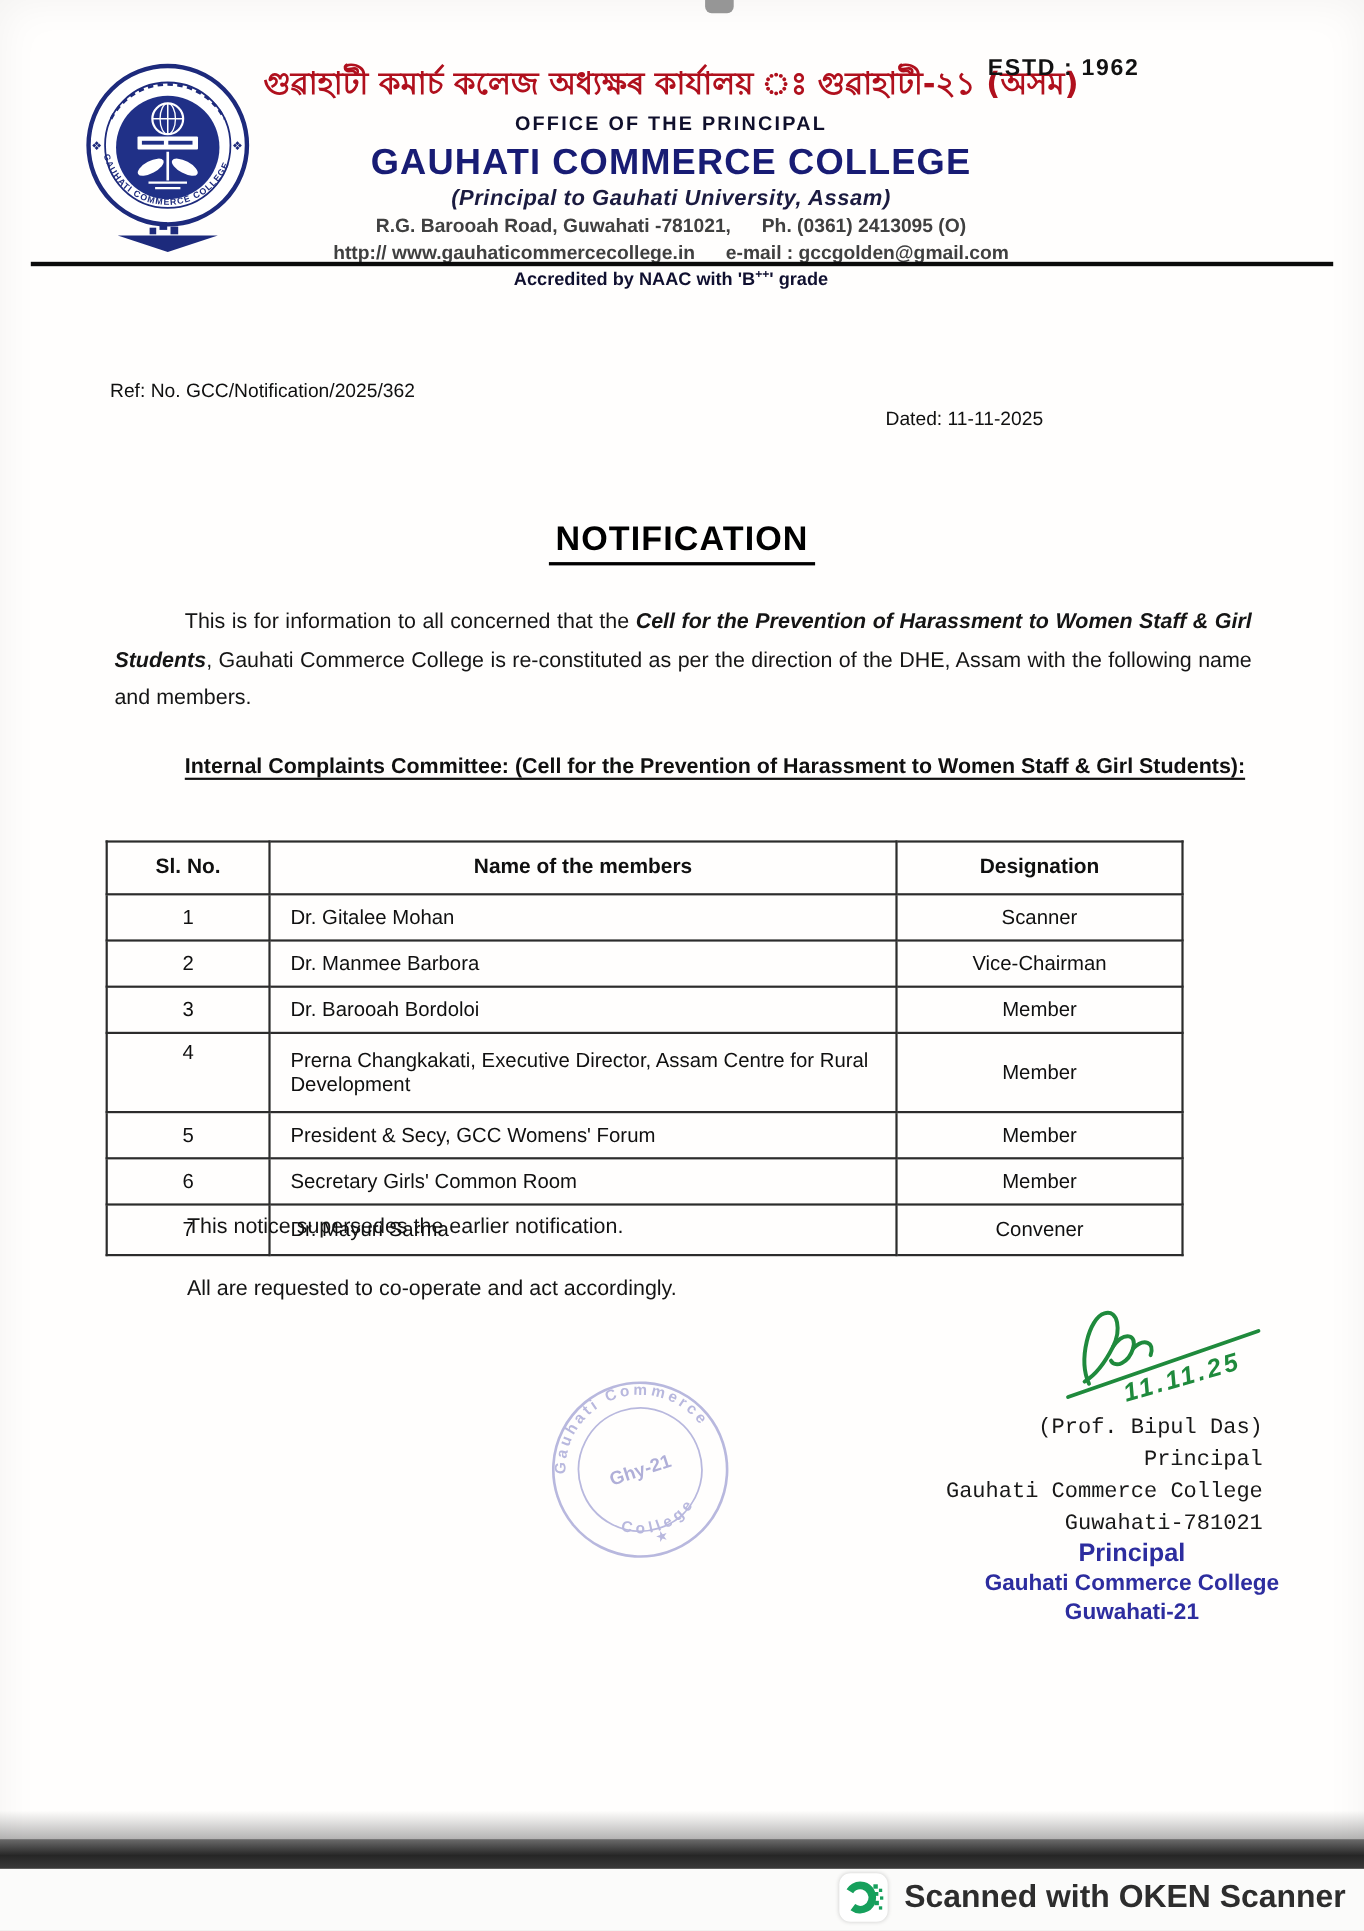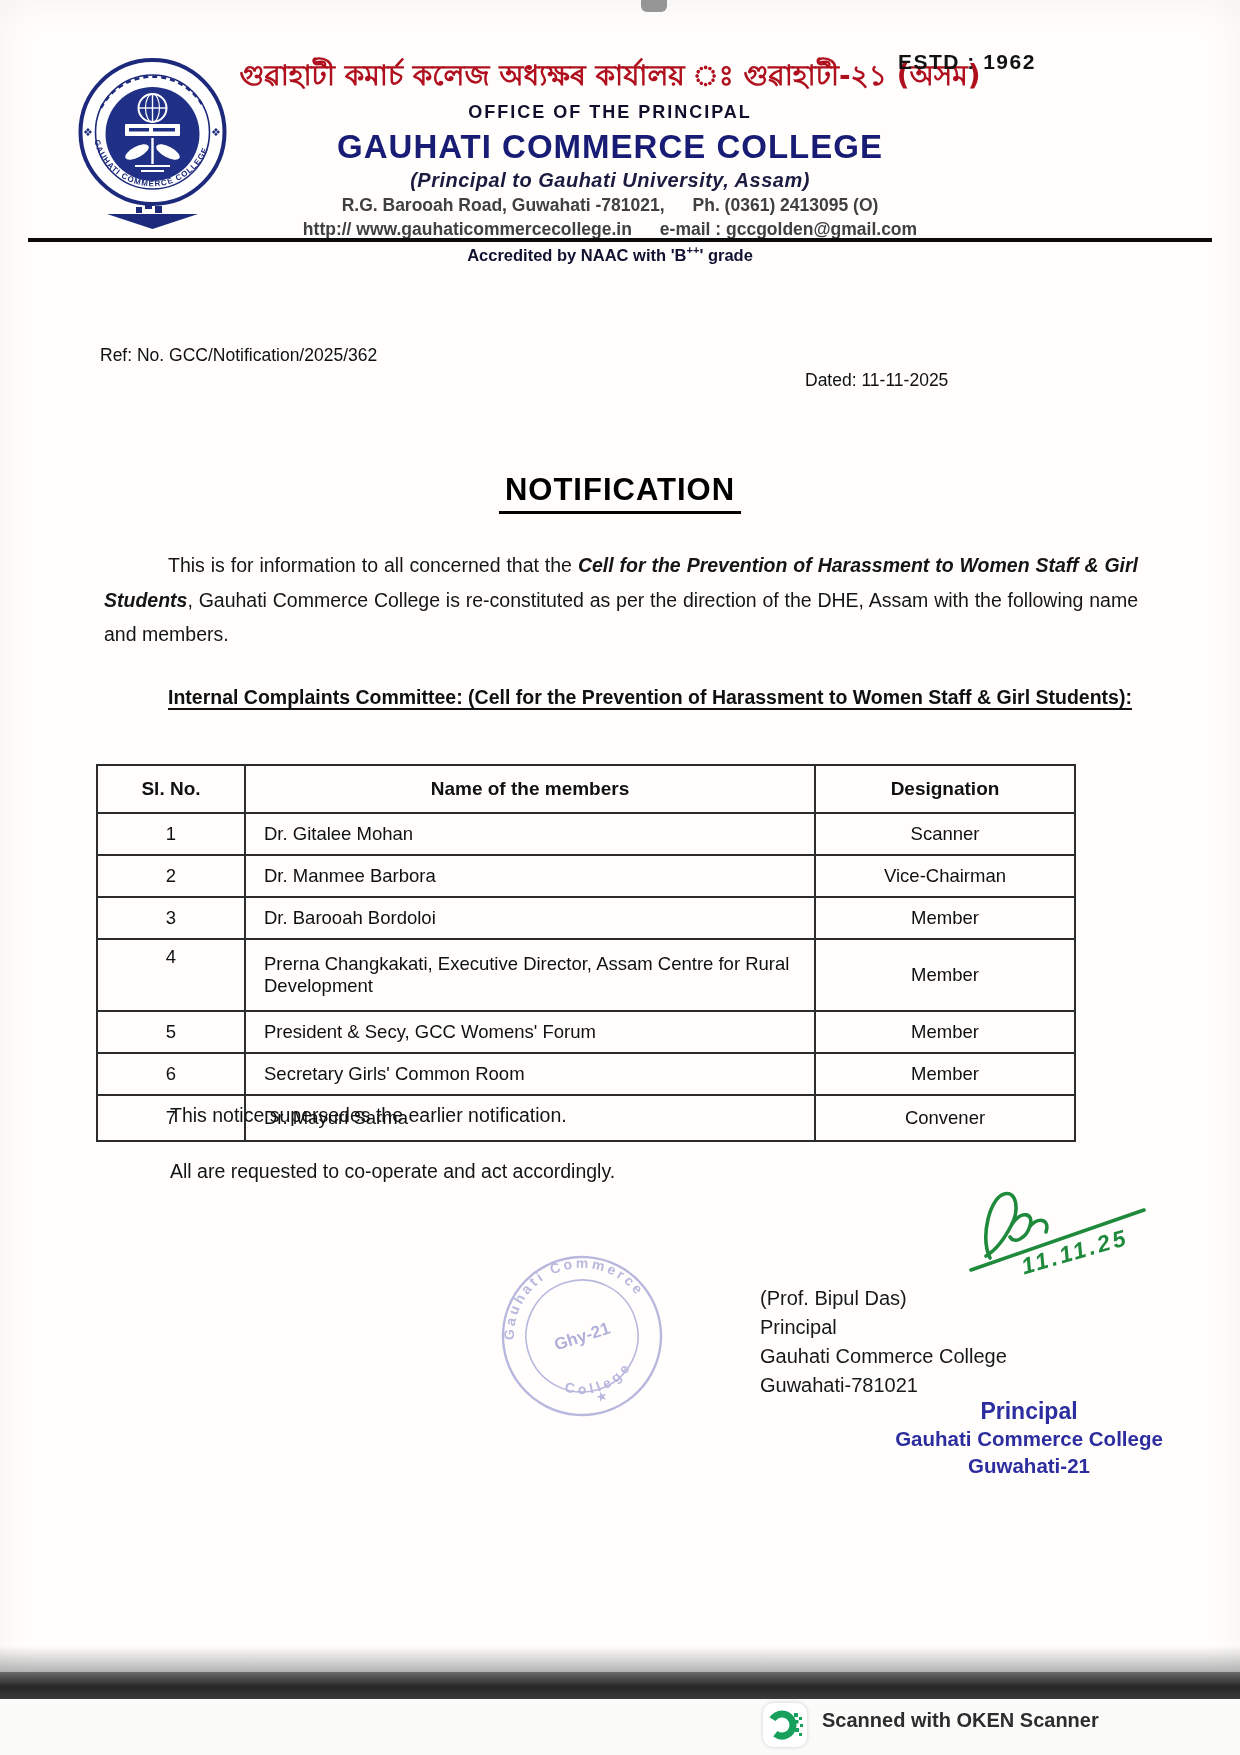--- a/index.html
+++ b/index.html
@@ -50,34 +50,34 @@
   .tbl td.name{text-align:left;padding-left:18px;}
   .tbl tr.tall td{height:62px;vertical-align:middle;}
 
   
   .close1{top:1104px;left:170px;font-size:19.5px;color:#141414;}
   .close2{top:1160px;left:170px;font-size:19.5px;color:#141414;}
 
   
   .round-stamp{top:1246px;left:492px;opacity:.62;}
   .sig{top:1186px;left:968px;}
-  .sig-block{top:1284px;left:760px;width:388px;text-align:left;font-size:20px;line-height:29px;color:#181818;}
+  .sig-block{top:1284px;left:760px;width:388px;text-align:right;font-size:20px;line-height:29px;color:#181818;font-family:Liberation Mono, monospace;}
   .stamp-block{top:1398px;left:829px;width:400px;text-align:center;color:#2d2d9f;line-height:27px;}
   .stamp-block .b1{font-size:23px;font-weight:bold;}
   .stamp-block .b2,.stamp-block .b3{font-size:20.5px;font-weight:600;}
 
   
   .scan-fade{top:1646px;left:0;width:1240px;height:28px;
              background:linear-gradient(to bottom,rgba(110,110,110,0),rgba(95,95,95,.5));}
   .scan-band{top:1672px;left:0;width:1240px;height:27px;
              background:linear-gradient(to bottom,#6b6b6b,#262626 55%,#3a3a3a);}
   .footer{top:1699px;left:0;width:1240px;height:56px;background:#fbfbfa;}
   .oken-logo{position:absolute;top:4px;left:763px;width:44px;height:44px;background:#fff;border-radius:10px;
              box-shadow:0 0 4px rgba(0,0,0,.18);}
-  .oken-text{position:absolute;top:10px;left:822px;font-size:20px;font-weight:600;color:#2d2d2d;}
+  .oken-text{position:absolute;top:10px;left:822px;font-size:29px;font-weight:600;color:#2d2d2d;}
 </style>
 </head>
 <body>
 
 <div class="page">
 
   <div class="abs top-blob"></div>
 
   <div class="abs emblem">
     <svg width="155" height="178" viewBox="0 0 155 178">

